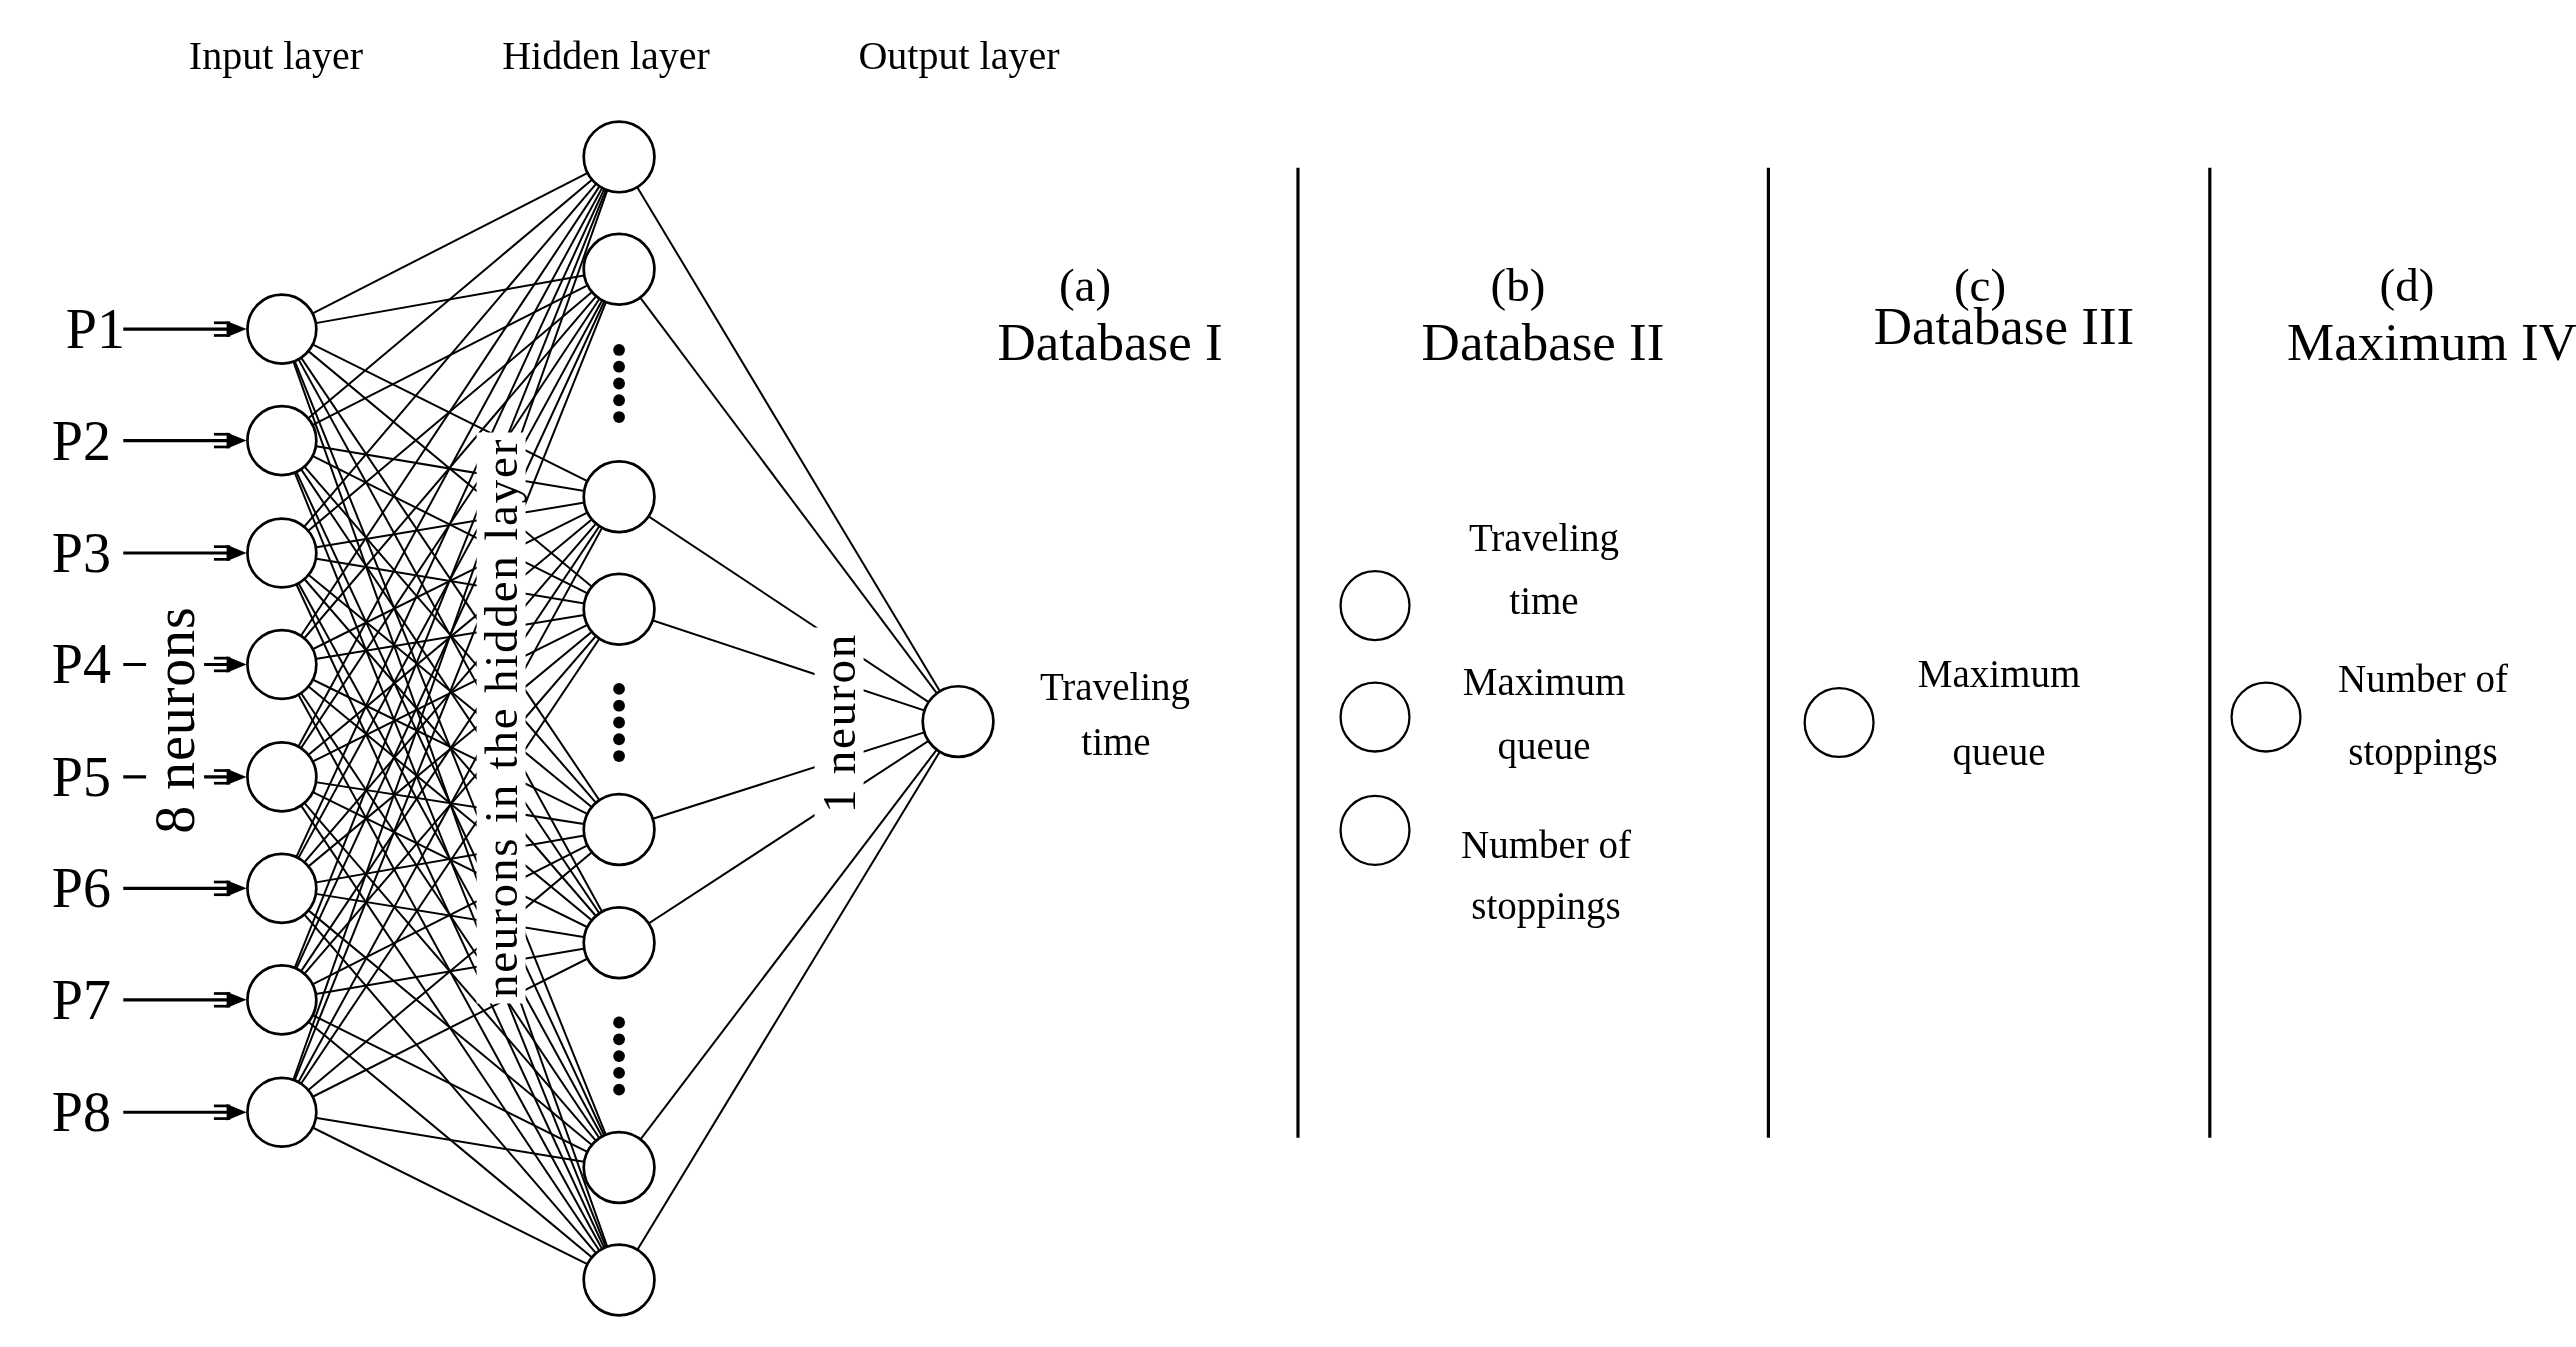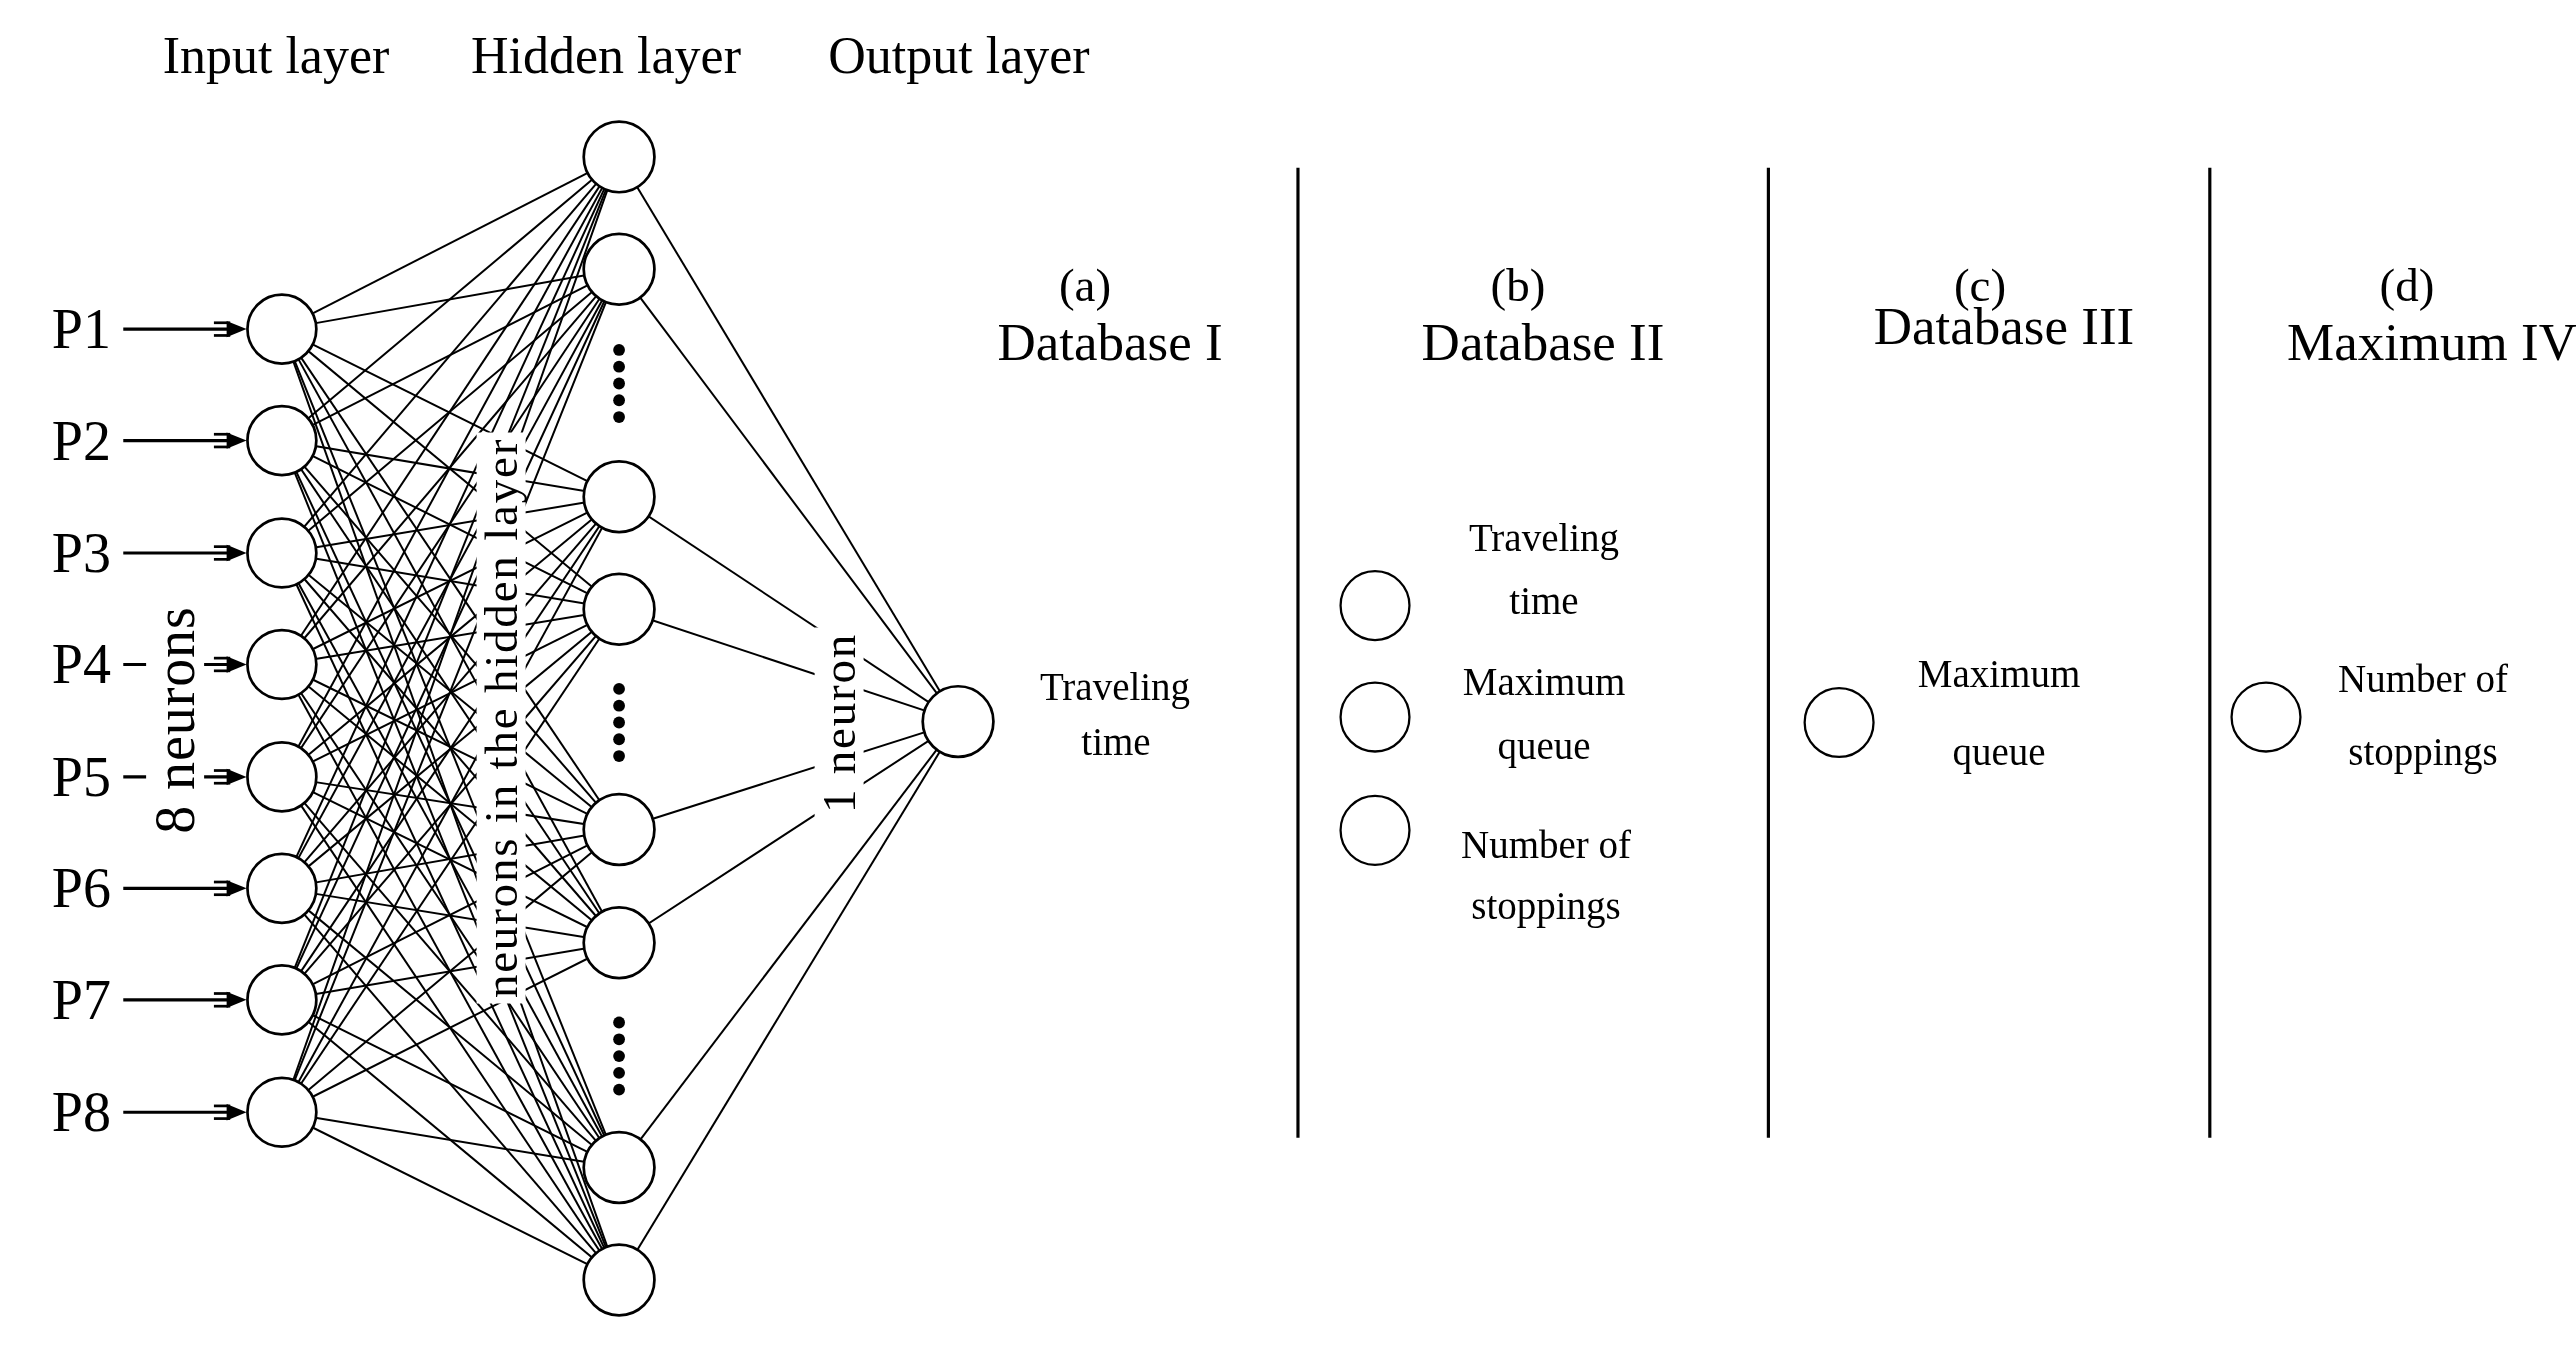--- a/index.html
+++ b/index.html
@@ -5,21 +5,21 @@
   html,body{margin:0;padding:0;background:#ffffff;}
   body{width:2576px;height:1348px;position:relative;overflow:hidden;
        font-family:"Liberation Serif","DejaVu Serif",serif;color:#000;}
   #canvas{position:absolute;left:0;top:0;width:2576px;height:1348px;background:#fff;}
   svg{position:absolute;left:0;top:0;}
   .lbl{position:absolute;transform:translate(-50%,-50%);white-space:nowrap;
        color:#000;line-height:1;}
   .lbl.rightal{transform:translate(-100%,-50%);}
   .rot{position:absolute;transform:translate(-50%,-50%) rotate(-90deg);
        white-space:nowrap;background:#fff;padding:0.9px 5.4px;line-height:1;}
-  .f-header{font-size:52px;}
+  .f-header{font-size:40px;}
   .f-pnode{font-size:56px;}
   .f-rot-big{font-size:56px;letter-spacing:0.9px;}
   .f-rot{font-size:47px;letter-spacing:1.8px;}
   .f-title{font-size:53px;margin-left:24px;}
   .f-letter{font-size:47px;}
   .f-item{font-size:39px;}
 </style>
 </head>
 <body>
 
@@ -186,21 +186,21 @@
   <div class="lbl f-title" style="left:1086px;top:342px;">Database I</div>
 
   <div class="lbl f-letter" style="left:1518px;top:285px;">(b)</div>
   <div class="lbl f-title" style="left:1519px;top:342px;">Database II</div>
 
   <div class="lbl f-letter" style="left:1980px;top:285px;">(c)</div>
   <div class="lbl f-title" style="left:1980px;top:326px;font-family:Liberation Serif, serif;">Database III</div>
 
   <div class="lbl f-letter" style="left:2407px;top:285px;">(d)</div>
   <div class="lbl f-title" style="left:2408px;top:342px;">Maximum IV</div>
-<div class="lbl f-pnode rightal" style="left: 111px; top: 329px; font-family: Liberation Serif, serif;">P1</div>
+<div class="lbl f-pnode rightal" style="left: 125px; top: 329px; font-family: Liberation Serif, serif;">P1</div>
     <div class="lbl f-pnode rightal" style="left: 111px; top: 441px;">P2</div>
     <div class="lbl f-pnode rightal" style="left: 111px; top: 553px;">P3</div>
     <div class="lbl f-pnode rightal" style="left: 111px; top: 664px;">P4</div>
     <div class="lbl f-pnode rightal" style="left: 111px; top: 777px;">P5</div>
     <div class="lbl f-pnode rightal" style="left: 111px; top: 888px; text-align: right;">P6</div>
     <div class="lbl f-pnode rightal" style="left: 111px; top: 1000px;">P7</div>
     <div class="lbl f-pnode rightal" style="left: 111px; top: 1112px;">P8</div>
     <div class="lbl f-item" style="left: 1544px; top: 537px;">Traveling</div>
     <div class="lbl f-item" style="left: 1544px; top: 600px;">time</div>
     <div class="lbl f-item" style="left: 1544px; top: 681px;">Maximum</div>

